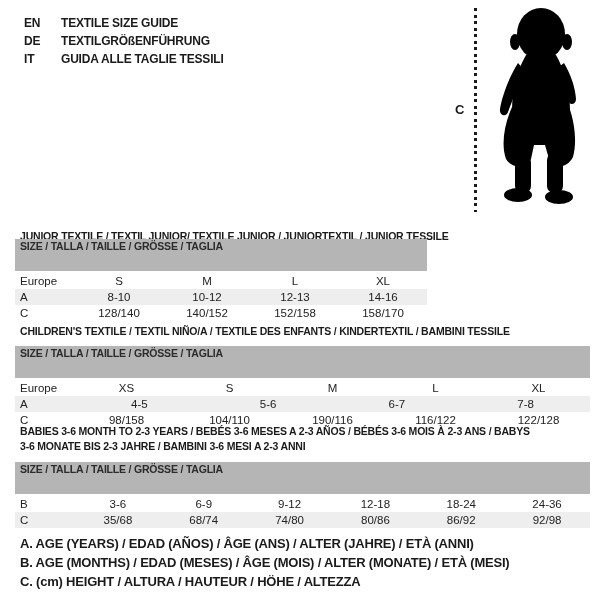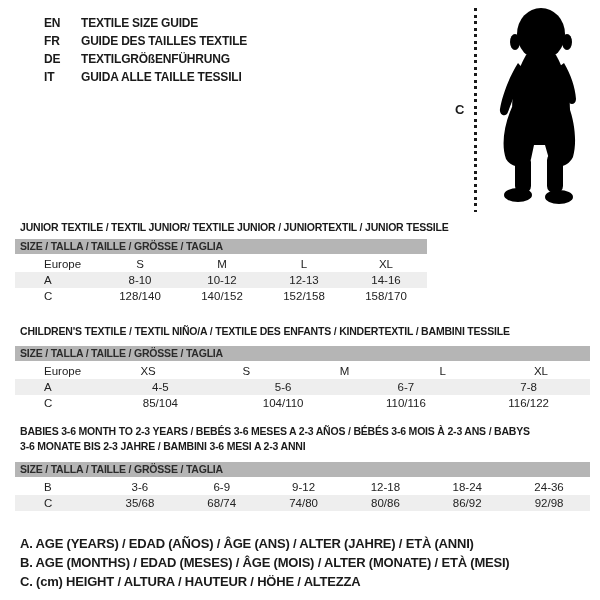--- a/index.html
+++ b/index.html
@@ -6,70 +6,66 @@
   .page {
     position:relative; width:600px; height:600px;
     background:#ffffff; overflow:hidden;
     font-family:"Liberation Sans", sans-serif; color:#1a1a1a;
   }
 
   
   .langs { position:absolute; left:24px; top:14px; }
   .lang-row { display:flex; height:18px; line-height:18px;
               font-weight:700; font-size:12px; letter-spacing:-0.2px; }
-  .lang-code { width:37px;margin-left:20px; }
+  .lang-code { width:37px; }
 
   
   .figure-line {
     position:absolute; left:474px; top:8px; width:3px; height:204px;
     background:repeating-linear-gradient(to bottom, #1a1a1a 0 3px, transparent 3px 6.5px);
   }
   .figure-label { position:absolute; left:455px; top:102px;
                   font-weight:700; font-size:13px; }
   .baby { position:absolute; left:486px; top:5px; }
 
   
   .tbl-title { position:absolute; font-weight:700; font-size:10.5px;
                letter-spacing:-0.2px; white-space:nowrap; }
   .tbl-title.wrap { white-space:normal; line-height:15px; }
   .tbl { position:absolute; }
-  .tbl-bar { background:#b5b5b5; height:15px; line-height:15px; padding-left:5px;
+  .tbl-bar { background:#b5b5b5; height:32px; line-height:15px; padding-left:5px;
              font-weight:700; font-size:10.5px; letter-spacing:-0.2px;
              color:#2b2b2b; margin-bottom:2px; }
   .tbl-row { display:flex; height:16px; line-height:16px; font-size:11.5px; color:#222; }
   .tbl-row.alt { background:#eeeeee; }
-  .tbl-row .lbl { width:55px; padding-left:5px;margin-left:24px; }
+  .tbl-row .lbl { width:55px; padding-left:5px; }
   .tbl-row .cell { flex:1; text-align:center; }
 
   
   .legend { position:absolute; left:20px; top:534px; }
   .legend-line { height:19px; line-height:19px; font-weight:700;
                  font-size:13px; letter-spacing:-0.2px; white-space:nowrap; }
 </style>
 </head>
 <body>
 
 <div class="page">
 
   <div class="langs">
     <div class="lang-row">
       <span class="lang-code">EN</span>
       <span class="lang-title">TEXTILE SIZE GUIDE</span>
     </div>
     <div class="lang-row">
-      <span class="lang-code">FR</span>
-      <span class="lang-title">GUIDE DES TAILLES TEXTILE</span>
-    </div>
-    <div class="lang-row">
       <span class="lang-code">DE</span>
       <span class="lang-title">TEXTILGRÖßENFÜHRUNG</span>
     </div>
     <div class="lang-row">
       <span class="lang-code">IT</span>
-      <span class="lang-title">GUIDA ALLE TAILLE TESSILI</span>
+      <span class="lang-title">GUIDA ALLE TAGLIE TESSILI</span>
     </div>
   </div>
 
   <div class="figure-line"></div>
   <div class="figure-label">C</div>
   <svg class="baby" width="112" height="202" viewBox="0 0 112 202" aria-hidden="true">
     <g fill="#000000">
       <ellipse cx="55" cy="29" rx="24" ry="26"></ellipse>
       <ellipse cx="29" cy="37" rx="5" ry="8"></ellipse>
       <ellipse cx="81" cy="37" rx="5" ry="8"></ellipse>
@@ -77,21 +73,21 @@
       <path d="M32 58 C22 74 16 92 14 104 C13 110 20 113 22 107 C27 94 33 78 39 66 Z"></path>
       <path d="M78 58 C85 70 89 82 90 94 C90 100 83 101 82 95 C80 84 75 72 70 64 Z"></path>
       <path d="M26 102 C18 120 15 140 20 154 C26 164 40 164 45 154 L48 140 L59 140 L63 154 C67 164 81 164 87 152 C91 138 89 118 83 102 Z"></path>
       <rect x="29" y="150" width="16" height="38" rx="7"></rect>
       <rect x="61" y="148" width="16" height="40" rx="7"></rect>
       <ellipse cx="32" cy="190" rx="14" ry="7"></ellipse>
       <ellipse cx="73" cy="192" rx="14" ry="7"></ellipse>
     </g>
   </svg>
 
-  <div class="tbl-title" style="left:20px; top:221px;">JUNIOR TEXTILE / TEXTIL JUNIOR/ TEXTILE JUNIOR / JUNIORTEXTIL / JUNIOR TESSILE</div>
+  <div class="tbl-title" style="left:20px; top:230px;">JUNIOR TEXTILE / TEXTIL JUNIOR/ TEXTILE JUNIOR / JUNIORTEXTIL / JUNIOR TESSILE</div>
   <div class="tbl" style="left:15px; top:239px; width:412px;">
     <div class="tbl-bar">SIZE / TALLA / TAILLE / GRÖSSE / TAGLIA</div>
     <div class="tbl-row">
       <span class="lbl">Europe</span>
       <span class="cell">S</span>
       <span class="cell">M</span>
       <span class="cell">L</span>
       <span class="cell">XL</span>
     </div>
     <div class="tbl-row alt">
@@ -123,24 +119,25 @@
     </div>
     <div class="tbl-row alt">
       <span class="lbl">A</span>
       <span class="cell">4-5</span>
       <span class="cell">5-6</span>
       <span class="cell">6-7</span>
       <span class="cell">7-8</span>
     </div>
     <div class="tbl-row">
       <span class="lbl">C</span>
-      <span class="cell">85/104</span>
+      <span class="cell">98/158</span>
       <span class="cell">104/110</span>
-      <span class="cell">110/116</span>
+      <span class="cell">190/116</span>
       <span class="cell">116/122</span>
+      <span class="cell">122/128</span>
     </div>
   </div>
 
   <div class="tbl-title wrap" style="left:20px; top:424px; width:520px;">BABIES 3-6 MONTH TO 2-3 YEARS / BEBÉS 3-6 MESES A 2-3 AÑOS / BÉBÉS 3-6 MOIS À 2-3 ANS / BABYS 3-6 MONATE BIS 2-3 JAHRE / BAMBINI 3-6 MESI A 2-3 ANNI</div>
   <div class="tbl" style="left:15px; top:462px; width:575px;">
     <div class="tbl-bar">SIZE / TALLA / TAILLE / GRÖSSE / TAGLIA</div>
     <div class="tbl-row">
       <span class="lbl">B</span>
       <span class="cell">3-6</span>
       <span class="cell">6-9</span>

